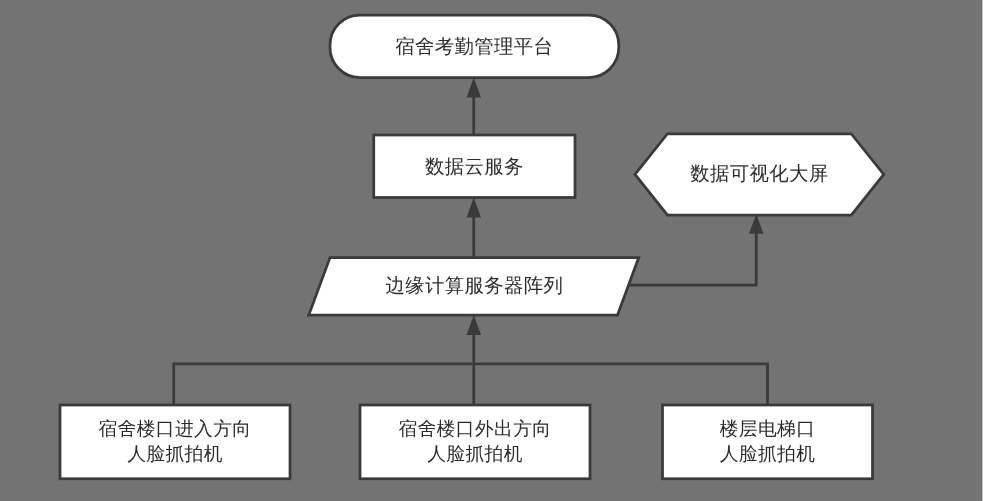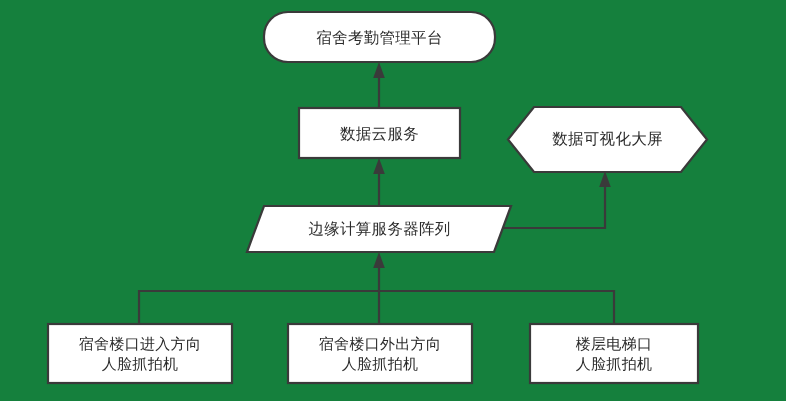--- a/index.html
+++ b/index.html
@@ -10,21 +10,21 @@
   body {
     width: 786px;
     height: 401px;
     overflow: hidden;
     font-family: "DejaVu Sans", "Liberation Sans", sans-serif;
   }
   #diagram-canvas {
     position: relative;
     width: 786px;
     height: 401px;
-    background: #15803d;
+    background: #737373;
   }
   svg.diagram-svg {
     position: absolute;
     left: 0;
     top: 0;
     width: 786px;
     height: 401px;
     display: block;
   }
   .node-shape {

